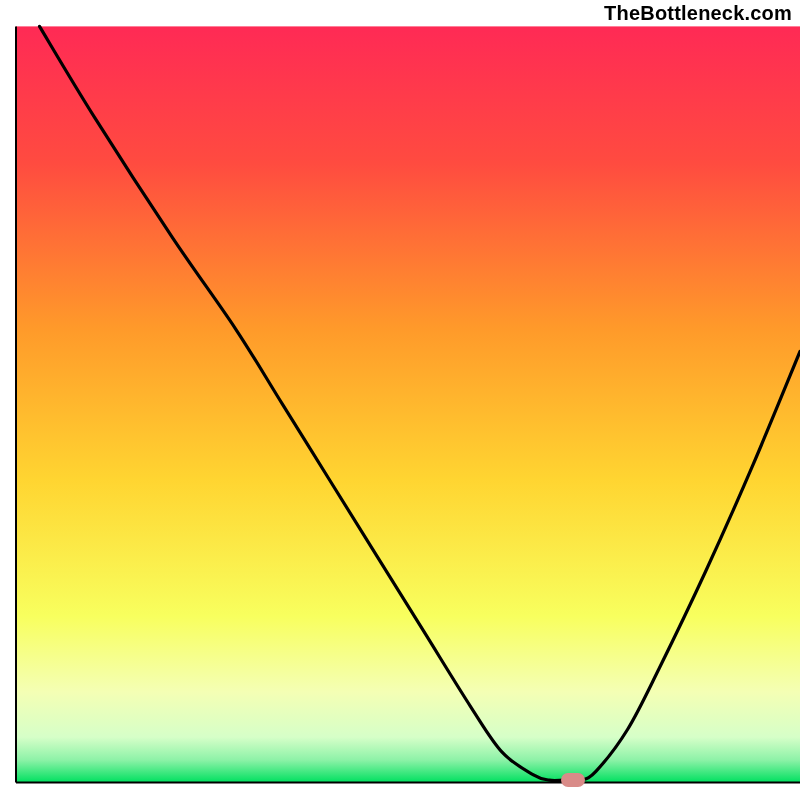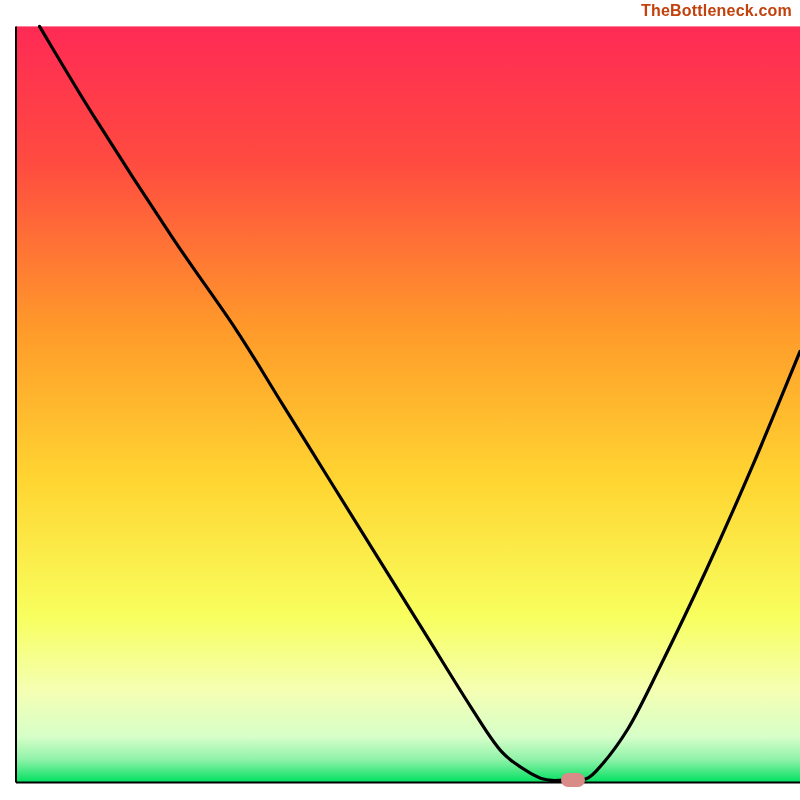--- a/index.html
+++ b/index.html
@@ -13,23 +13,23 @@
   .container {
     position: relative;
     width: 800px;
     height: 800px;
   }
   .watermark {
     position: absolute;
     top: 2px;
     right: 8px;
     font-family: Arial, Helvetica, sans-serif;
-    font-size: 16px;
+    font-size: 20px;
     font-weight: 600;
-    color: #c2410c;
+    color: #000000;
     letter-spacing: 0.2px;
     -webkit-font-smoothing: antialiased;
   }
   svg.plot {
     position: absolute;
     left: 0;
     top: 0;
   }
   .marker {
     position: absolute;

